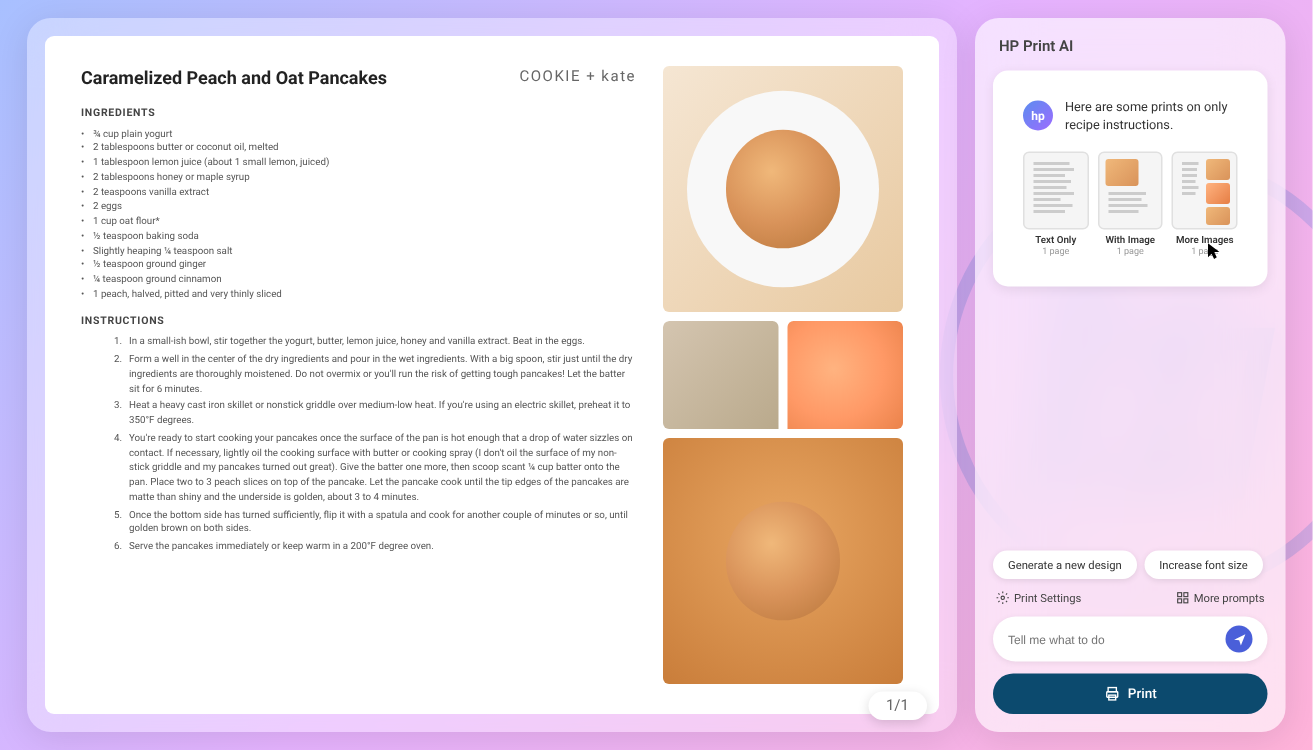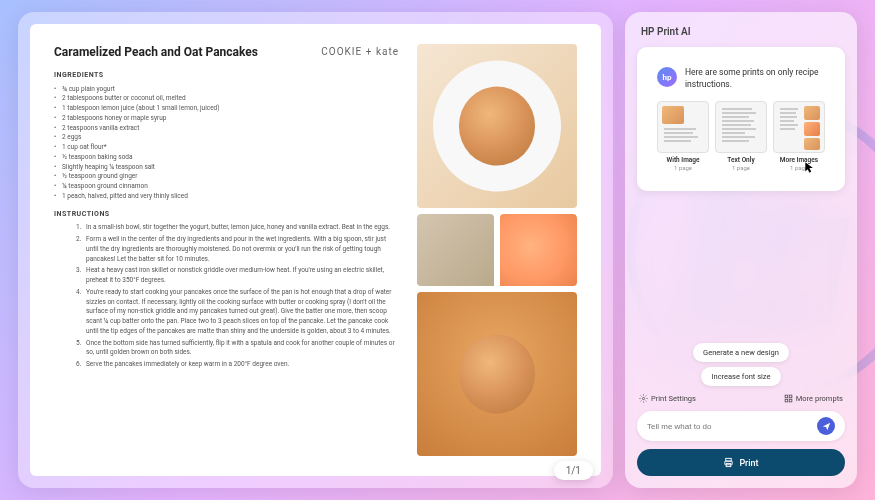--- a/index.html
+++ b/index.html
@@ -178,21 +178,21 @@
       right: 20px;
       background: #fff;
       border-radius: 20px;
       padding: 4px 12px;
       font-size: 10px;
       color: #666;
       box-shadow: 0 2px 8px rgba(0,0,0,0.15);
       margin-top: 48px;
     }
     .ai-panel {
-      width: 232px;
+      width: 207px;
       background: rgba(255,255,255,0.6);
       border-radius: 16px;
       padding: 12px;
       backdrop-filter: blur(20px);
       display: flex;
       flex-direction: column;
       gap: 8px;
       box-shadow: 0 4px 24px rgba(0,0,0,0.1);
     }
     .ai-title {
@@ -281,22 +281,22 @@
       right: 8px;
       bottom: -4px;
       width: 14px;
       height: 14px;
     }
     .spacer {
       flex: 1;
     }
     .suggestion-chips {
       display: flex;
-      flex-direction: column;
-      align-items: center;
+      flex-direction: row;
+      align-items: flex-start;
       gap: 5px;
     }
     .suggestion-chip {
       background: #fff;
       border-radius: 14px;
       padding: 5px 10px;
       font-size: 7.5px;
       color: #333;
       box-shadow: 0 1px 4px rgba(0,0,0,0.1);
       cursor: pointer;
@@ -387,21 +387,21 @@
           <li>1 cup oat flour*</li>
           <li>½ teaspoon baking soda</li>
           <li>Slightly heaping ¼ teaspoon salt</li>
           <li>½ teaspoon ground ginger</li>
           <li>¼ teaspoon ground cinnamon</li>
           <li>1 peach, halved, pitted and very thinly sliced</li>
         </ul>
         <div class="section-heading">Instructions</div>
         <ol class="instruction-list">
           <li>In a small-ish bowl, stir together the yogurt, butter, lemon juice, honey and vanilla extract. Beat in the eggs.</li>
-          <li>Form a well in the center of the dry ingredients and pour in the wet ingredients. With a big spoon, stir just until the dry ingredients are thoroughly moistened. Do not overmix or you'll run the risk of getting tough pancakes! Let the batter sit for 10 minutes.</li>
+          <li>Form a well in the center of the dry ingredients and pour in the wet ingredients. With a big spoon, stir just until the dry ingredients are thoroughly moistened. Do not overmix or you'll run the risk of getting tough pancakes! Let the batter sit for 6 minutes.</li>
           <li>Heat a heavy cast iron skillet or nonstick griddle over medium-low heat. If you're using an electric skillet, preheat it to 350°F degrees.</li>
           <li>You're ready to start cooking your pancakes once the surface of the pan is hot enough that a drop of water sizzles on contact. If necessary, lightly oil the cooking surface with butter or cooking spray (I don't oil the surface of my non-stick griddle and my pancakes turned out great). Give the batter one more, then scoop scant ¼ cup batter onto the pan. Place two to 3 peach slices on top of the pancake. Let the pancake cook until the tip edges of the pancakes are matte than shiny and the underside is golden, about 3 to 4 minutes.</li>
           <li>Once the bottom side has turned sufficiently, flip it with a spatula and cook for another couple of minutes or so, until golden brown on both sides.</li>
           <li>Serve the pancakes immediately or keep warm in a 200°F degree oven.</li>
         </ol>
       </div>
       <div class="document-images">
         <div class="food-image large">
           <div class="pancake-plate">
               <div class="pancake-stack"></div>
@@ -425,48 +425,48 @@
     <div class="ai-title">HP Print AI</div>
 
     <div class="ai-message-card">
       <div class="ai-message-header">
         <div class="hp-avatar">
           <span>hp</span>
         </div>
         <div class="ai-message-text">Here are some prints on only recipe instructions.</div>
       </div>
       <div class="print-options" style="position:relative">
-        <div class="print-option">
-          <div class="print-thumb">
-            <div class="print-thumb-img" style="top:4px;left:4px;width:22px;height:18px"></div>
-            <div class="print-thumb-lines" style="top:26px">
-              <span style="width:85%"></span>
-                <span style="width:75%"></span>
-                <span style="width:90%"></span>
-              <span style="width:70%"></span>
-            </div>
-          </div>
-          <div class="print-option-label">With Image</div>
-          <div class="print-option-sub">1 page</div>
-        </div>
         <div class="print-option">
           <div class="print-thumb">
             <div class="print-thumb-lines">
               <span style="width:80%"></span>
                 <span style="width:90%"></span>
                 <span style="width:70%"></span>
               <span style="width:85%"></span>
                 <span style="width:75%"></span>
                 <span style="width:90%"></span>
               <span style="width:60%"></span>
                 <span style="width:88%"></span>
                 <span style="width:72%"></span>
             </div>
           </div>
           <div class="print-option-label">Text Only</div>
+          <div class="print-option-sub">1 page</div>
+        </div>
+        <div class="print-option">
+          <div class="print-thumb">
+            <div class="print-thumb-img" style="top:4px;left:4px;width:22px;height:18px"></div>
+            <div class="print-thumb-lines" style="top:26px">
+              <span style="width:85%"></span>
+                <span style="width:75%"></span>
+                <span style="width:90%"></span>
+              <span style="width:70%"></span>
+            </div>
+          </div>
+          <div class="print-option-label">With Image</div>
           <div class="print-option-sub">1 page</div>
         </div>
         <div class="print-option" style="position:relative">
           <div class="print-thumb">
             <div class="print-thumb-lines" style="right:24px">
               <span style="width:90%"></span>
                 <span style="width:80%"></span>
                 <span style="width:85%"></span>
               <span style="width:70%"></span>
                 <span style="width:88%"></span>

